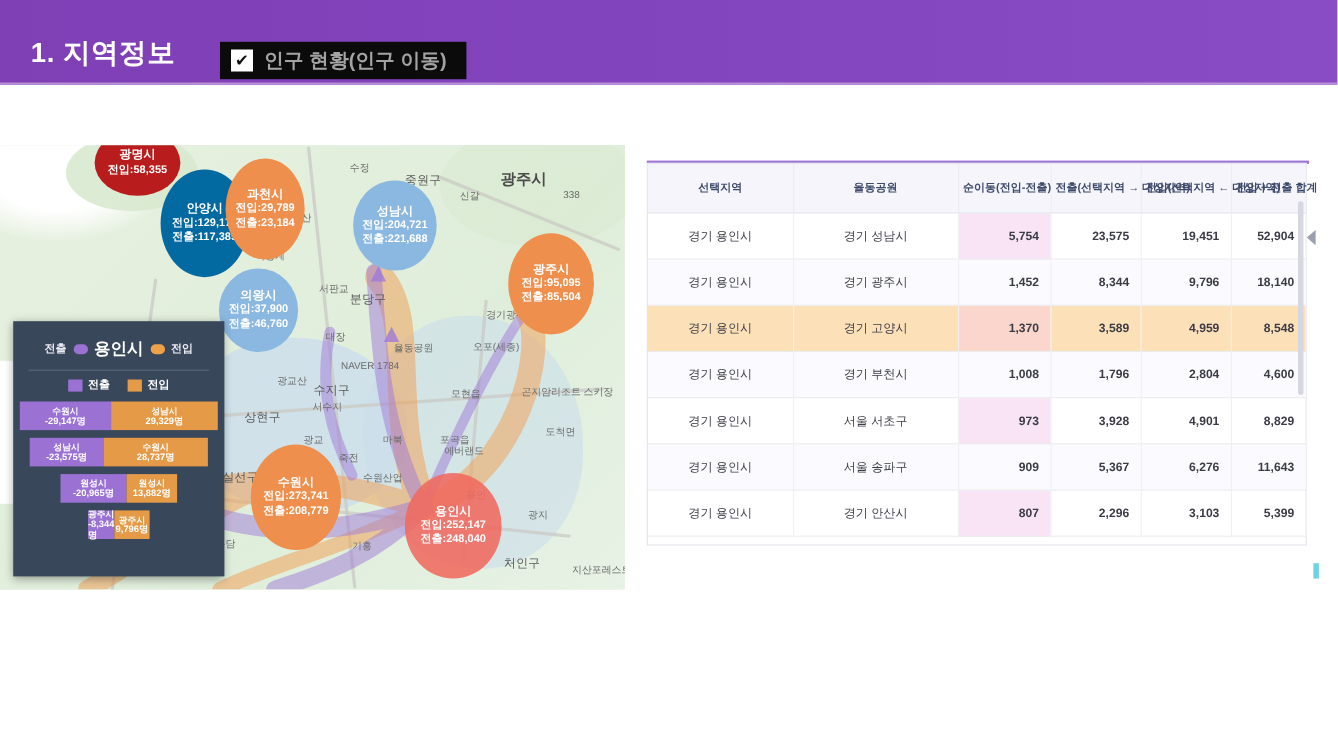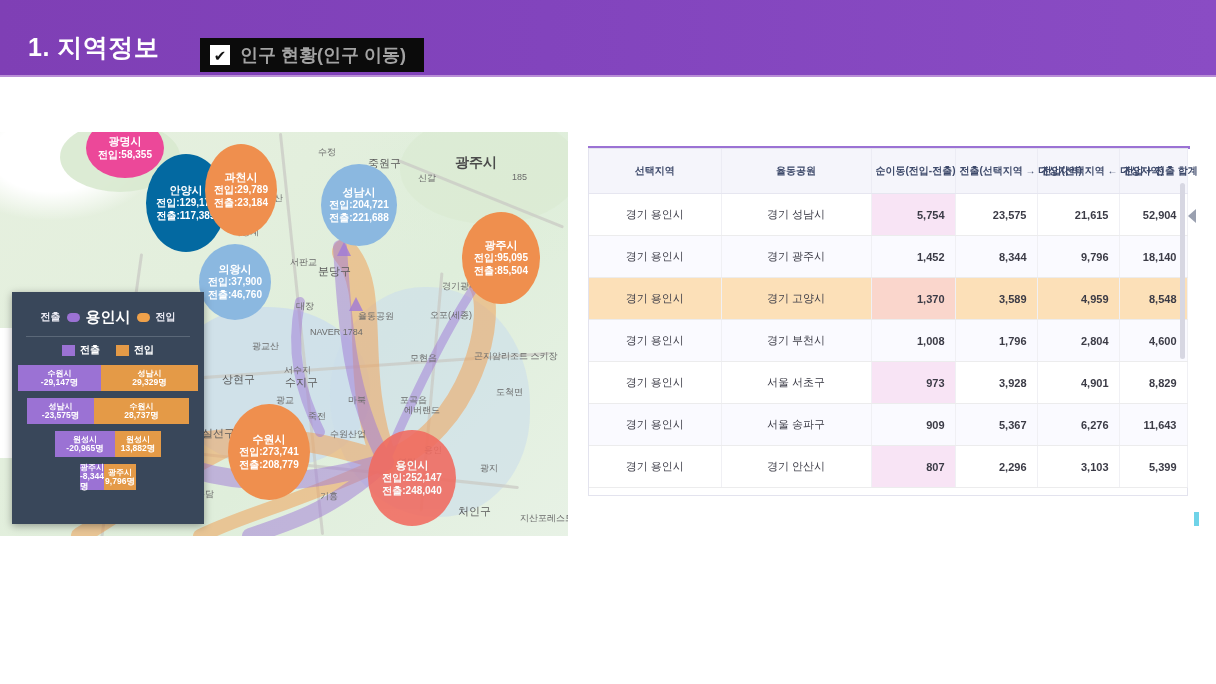--- a/index.html
+++ b/index.html
@@ -69,21 +69,21 @@
     position:absolute; border-radius:50%;
     display:flex; flex-direction:column; align-items:center; justify-content:center;
     color:#ffffff; text-align:center; line-height:1.25;
   }
   .bubble .bname { font-size:11px; font-weight:bold; }
   .bubble .bval  { font-size:10px; font-weight:bold; }
   .bubble.orange { background:#ef8f4e; }
   .bubble.blue   { background:#8bb8e0; }
   .bubble.red    { background:#f16a5f; }
   .bubble.dark   { background:#0369a1; }
-  .bubble.green  { background:#ec4899; }
+  .bubble.green  { background:#b91c1c; }
 
   
   .tip {
     position:absolute; left:12px; top:160px; width:192px; height:232px;
     background:#39475a; box-shadow:0 2px 8px rgba(0,0,0,.35);
     color:#ffffff;
   }
   .tip-head {
     display:flex; align-items:center; justify-content:center; gap:6px;
     height:34px; margin-top:8px;
@@ -204,21 +204,21 @@
     <div class="map-label" style="left:238px;top:119px;">학의</div>
     <div class="map-label" style="left:290px;top:124px;">서판교</div>
     <div class="map-label mid" style="left:318px;top:132px;">분당구</div>
     <div class="map-label" style="left:358px;top:178px;">율동공원</div>
     <div class="map-label" style="left:430px;top:177px;">오포(세종)</div>
     <div class="map-label" style="left:442px;top:148px;">경기광주</div>
     <div class="map-label" style="left:474px;top:218px;">곤지암리조트 스키장</div>
     <div class="map-label" style="left:496px;top:254px;">도척면</div>
     <div class="map-label" style="left:310px;top:195px;">NAVER 1784</div>
     <div class="map-label" style="left:252px;top:208px;">광교산</div>
-    <div class="map-label mid" style="left:285px;top:215px;margin-top:28px;">수지구</div>
+    <div class="map-label mid" style="left:285px;top:215px;">수지구</div>
     <div class="map-label" style="left:284px;top:232px;">서수지</div>
     <div class="map-label" style="left:296px;top:168px;">대장</div>
     <div class="map-label" style="left:410px;top:220px;">모현읍</div>
     <div class="map-label" style="left:400px;top:262px;">포곡읍</div>
     <div class="map-label" style="left:404px;top:272px;">에버랜드</div>
     <div class="map-label" style="left:348px;top:262px;">마북</div>
     <div class="map-label" style="left:276px;top:262px;">광교</div>
     <div class="map-label mid" style="left:222px;top:240px;">상현구</div>
     <div class="map-label" style="left:330px;top:296px;">수원산업</div>
     <div class="map-label" style="left:424px;top:312px;">용인</div>
@@ -232,21 +232,21 @@
     <div class="map-label" style="left:100px;top:354px;">행낙</div>
     <div class="map-label" style="left:196px;top:356px;">봉담</div>
     <div class="map-label" style="left:14px;top:378px;">송산마도</div>
     <div class="map-label" style="left:62px;top:380px;">남양읍</div>
     <div class="map-label" style="left:320px;top:358px;">기흥</div>
     <div class="map-label" style="left:308px;top:278px;">죽전</div>
     <div class="map-label" style="left:398px;top:324px;">영덕</div>
     <div class="map-label" style="left:480px;top:330px;">광지</div>
     <div class="map-label" style="left:520px;top:380px;">지산포레스트</div>
     <div class="map-label" style="left:418px;top:40px;">신갈</div>
-    <div class="map-label" style="left:512px;top:40px;">185</div>
+    <div class="map-label" style="left:512px;top:40px;">338</div>
     <div class="map-label" style="left:47px;top:264px;">325</div>
 
     <div class="bubble green" style="left:86px;top:-14px;width:78px;height:60px;">
       <span class="bname">광명시</span>
       <span class="bval">전입:58,355</span>
     </div>
     <div class="bubble dark" style="left:146px;top:22px;width:80px;height:98px;">
       <span class="bname">안양시</span>
       <span class="bval">전입:129,176</span>
       <span class="bval">전출:117,385</span>
@@ -366,21 +366,21 @@
           <th>전입(선택지역 ← 대상지역)</th>
           <th>전입 + 전출 합계</th>
         </tr>
       </thead>
       <tbody>
         <tr>
           <td class="c">경기 용인시</td>
           <td class="c">경기 성남시</td>
           <td class="net">5,754</td>
           <td class="r">23,575</td>
-          <td class="r">21,615</td>
+          <td class="r">19,451</td>
           <td class="r">52,904</td>
         </tr>
         <tr class="alt">
           <td class="c">경기 용인시</td>
           <td class="c">경기 광주시</td>
           <td class="net">1,452</td>
           <td class="r">8,344</td>
           <td class="r">9,796</td>
           <td class="r">18,140</td>
         </tr>

